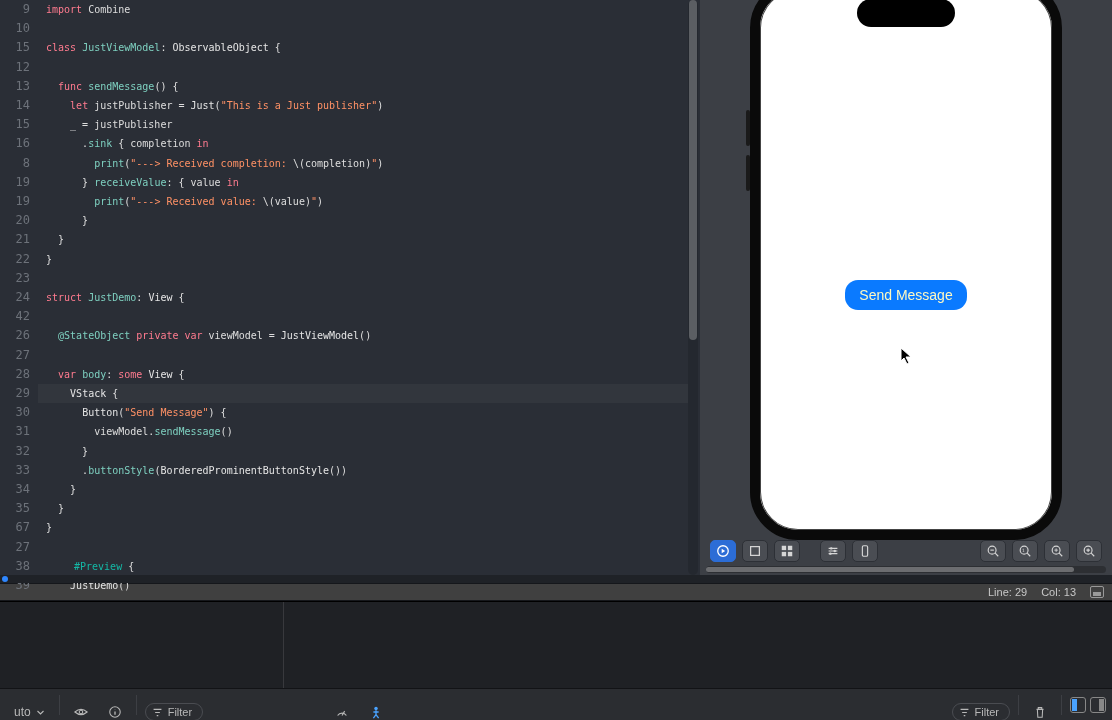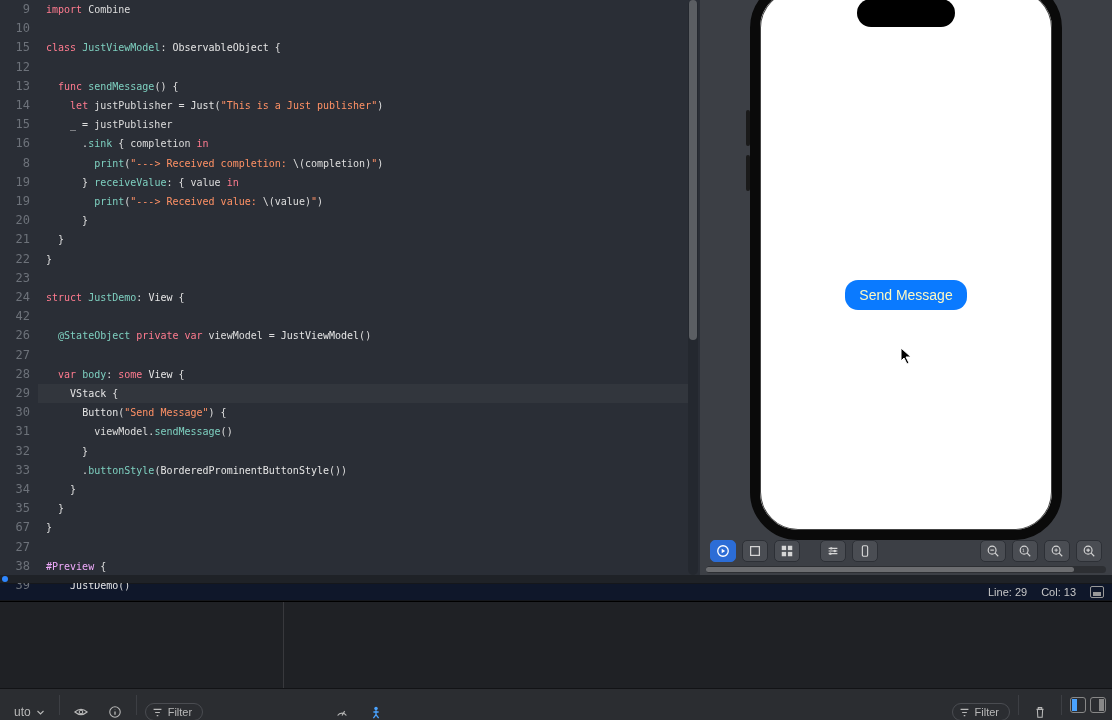--- a/index.html
+++ b/index.html
@@ -47,21 +47,21 @@
     position: absolute;
     left: 0;
     right: 12px;
     height: 19.2px;
     background: rgba(255,255,255,0.04);
   }
   .kw  { color: #ff7b8f; }   
   .type{ color: #e5e5e5; }   
   .aqua{ color: #7ed0c0; }   
   .str { color: #ff9165; }   
-  .num { color: #f0abfc; }   
+  .num { color: #14b8a6; margin-left: 28px; }   
   .id  { color: #dedede; }
   .scrollbar-v {
     position: absolute;
     right: 2px;
     top: 0;
     width: 10px;
     bottom: 0;
     background: rgba(0,0,0,0.12);
     border-radius: 5px;
   }
@@ -178,21 +178,21 @@
   
   .build-strip {
     height: 8px;
     background: #1f2227;
     position: relative;
   }
   .build-dot { position:absolute; left:2px; top:1px; width:6px;height:6px;border-radius:50%; background:#2f87ff;}
   
   .status-bar {
     height: 18px;
-    background: #0f172a;
+    background: #404040;
     color: #c7c7c7;
     font-family: -apple-system, sans-serif;
     font-size: 11px;
     display: flex;
     align-items: center;
     justify-content: flex-end;
     padding: 0 8px;
     gap: 14px;
     border-top: 1px solid #15171b;
     border-bottom: 1px solid #15171b;

